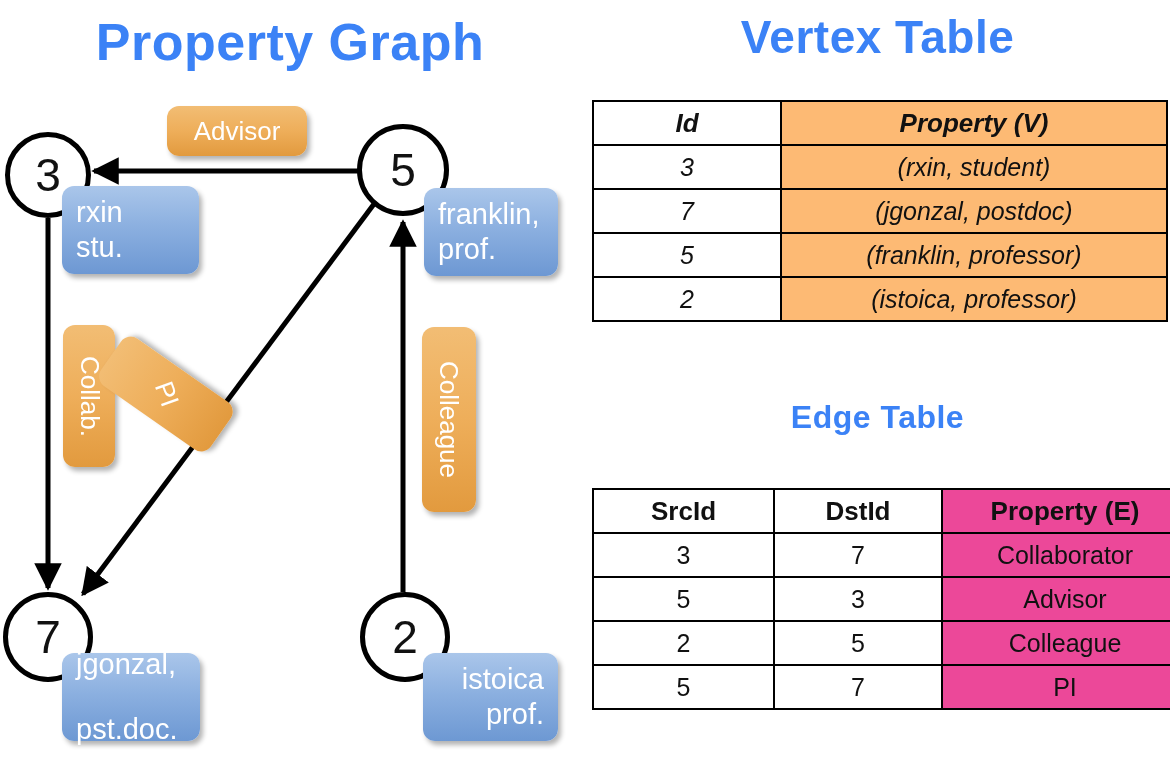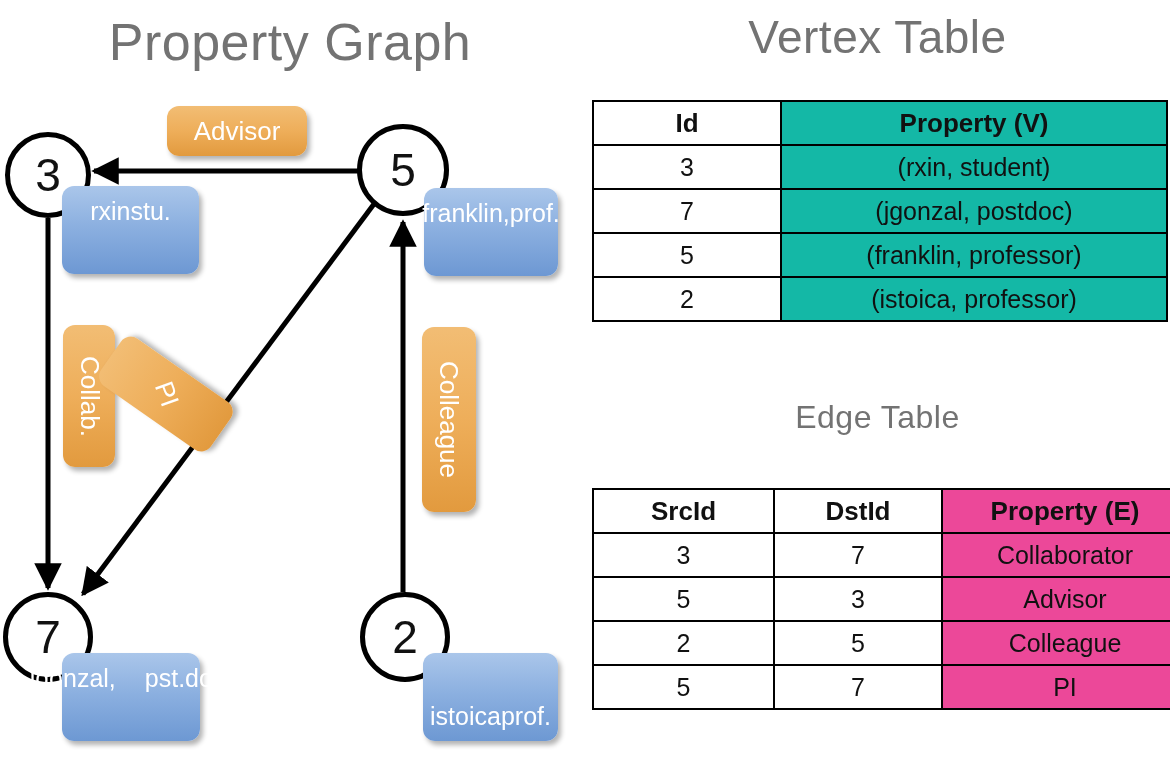--- a/index.html
+++ b/index.html
@@ -9,23 +9,23 @@
   body {
     width: 1170px; height: 760px;
     position: relative; overflow: hidden;
     font-family: "Liberation Sans", sans-serif;
     color: #000000;
   }
 
   .title {
     position: absolute;
     text-align: center;
-    font-weight: 400;
+    font-weight: 700;
     letter-spacing: 0.5px;
-    color: #737373;
+    color: #3b82f6;
     white-space: nowrap;
   }
   #title-property-graph {
     left: 0; top: 14px; width: 580px;
     font-size: 52px; line-height: 1.1;
   }
   #title-vertex-table {
     left: 585px; top: 12px; width: 585px;
     font-size: 46px; line-height: 1.1;
   }
@@ -54,25 +54,25 @@
     color: #111111;
     box-sizing: border-box;
   }
 
   .prop-box {
     position: absolute;
     border-radius: 12px;
     background: linear-gradient(to bottom, #aac6ea 0%, #8cb0e0 45%, #6d98d3 100%);
     box-shadow: 3px 4px 5px rgba(0,0,0,0.30);
     color: #ffffff;
-    font-size: 25px;
+    font-size: 29px;
     line-height: 1.22;
     padding: 10px 14px;
     box-sizing: border-box;
-    display: flex; flex-direction: row; justify-content: center;
+    display: flex; flex-direction: column; justify-content: center;
   }
   .prop-box span { display: block; }
 
   .edge-label {
     position: absolute;
     border-radius: 12px;
     background: linear-gradient(to bottom, #f2bd74 0%, #eeae5a 50%, #e29a3e 100%);
     box-shadow: 3px 4px 5px rgba(0,0,0,0.30);
     color: #ffffff;
     font-size: 26px;
@@ -96,24 +96,24 @@
     font-size: 25px;
     color: #111111;
     padding: 4px 2px;
     height: 44px;
     box-sizing: border-box;
   }
   .data-table th {
     font-weight: 700;
     font-size: 26px;
   }
-  .cell-blue { background: #14b8a6; }
+  .cell-blue { background: #fdba74; }
   .cell-peach { background: #ec4899; }
 
-  #vertex-table { left: 592px; top: 100px; width: 574px; }
+  #vertex-table { left: 592px; top: 100px; width: 574px; font-style: italic; }
   #vertex-table .col-id { width: 188px; }
   #vertex-table .col-prop { width: 386px; }
 
   #edge-table { left: 592px; top: 488px; width: 574px; }
   #edge-table .col-src { width: 181px; }
   #edge-table .col-dst { width: 168px; }
   #edge-table .col-prop { width: 246px; }
 </style>
 </head>
 <body>

